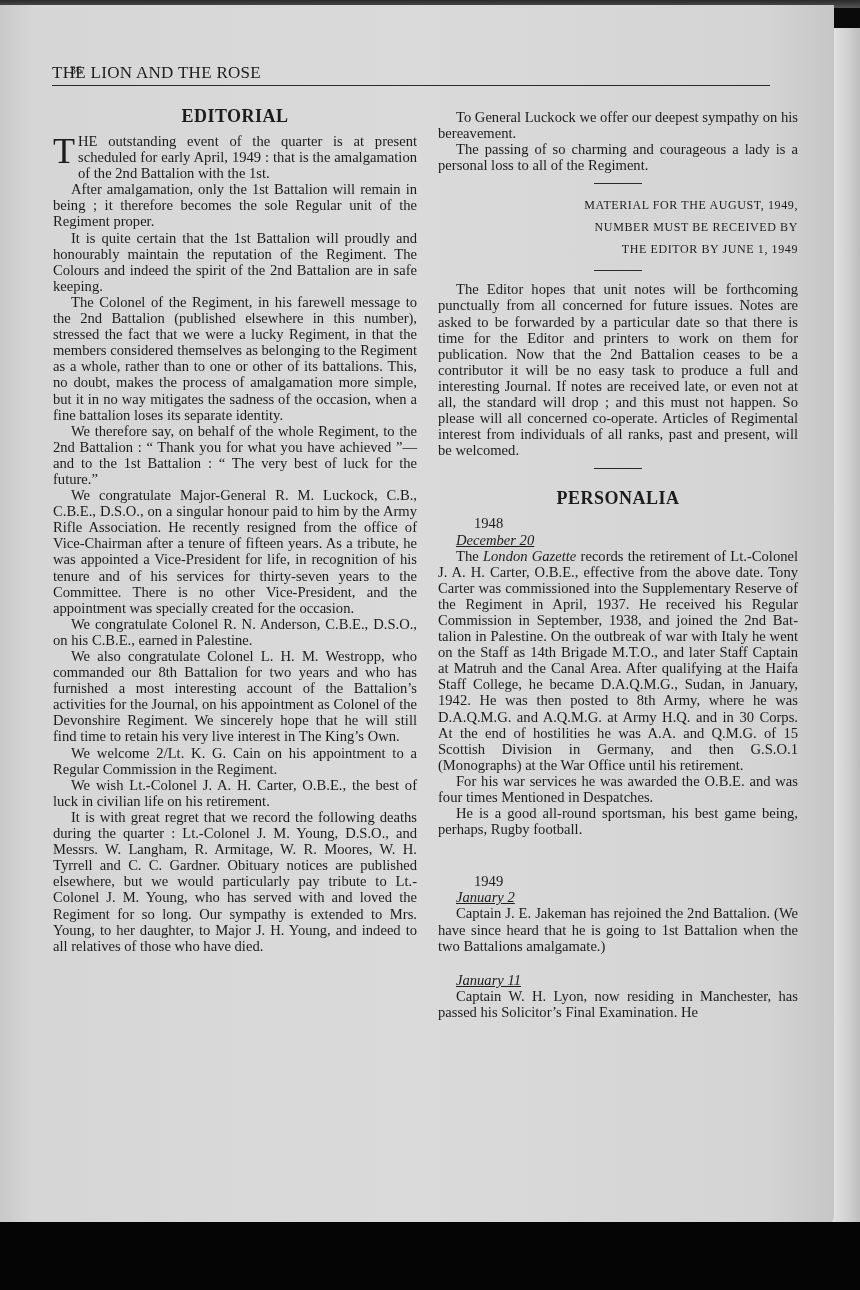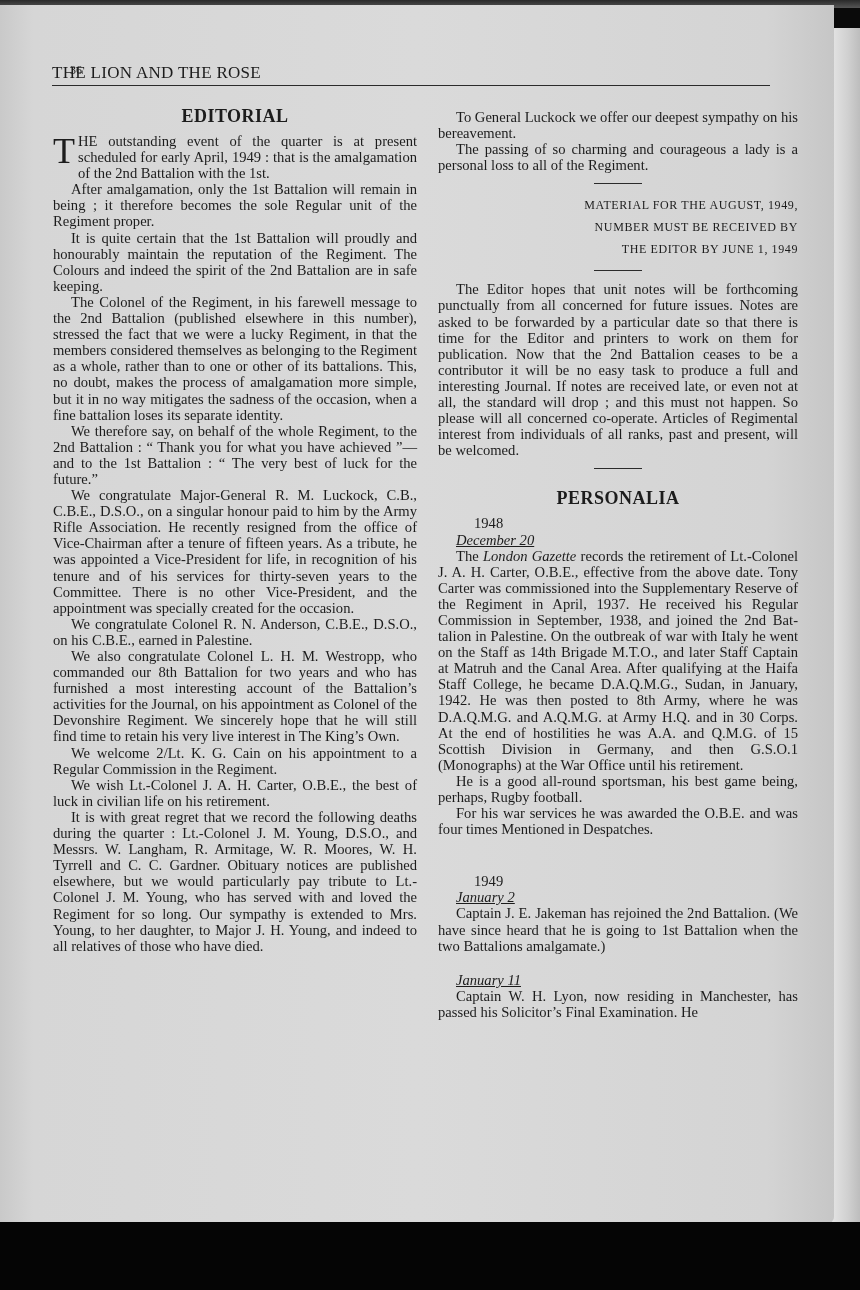--- a/index.html
+++ b/index.html
@@ -116,22 +116,22 @@
 
     <div class="rule-short"></div>
     <div class="gap-s"></div>
 
     <h2 class="section-heading">PERSONALIA</h2>
 
     <div>
       <p class="year">1948</p>
       <p class="date-label">December 20</p>
       <p><span>The </span><em>London Gazette</em><span> records the retirement of Lt.-Colonel J. A. H. Carter, O.B.E., effective from the above date. Tony Carter was commissioned into the Supplementary Reserve of the Regiment in April, 1937. He received his Regular Commis­sion in September, 1938, and joined the 2nd Bat­talion in Palestine. On the outbreak of war with Italy he went on the Staff as 14th Brigade M.T.O., and later Staff Captain at Matruh and the Canal Area. After qualifying at the Haifa Staff College, he became D.A.Q.M.G., Sudan, in January, 1942. He was then posted to 8th Army, where he was D.A.Q.M.G. and A.Q.M.G. at Army H.Q. and in 30 Corps. At the end of hostilities he was A.A. and Q.M.G. of 15 Scottish Division in Germany, and then G.S.O.1 (Monographs) at the War Office until his retirement.</span></p>
+      <p>For his war services he was awarded the O.B.E. and was four times Mentioned in Despatches.</p>
       <p>He is a good all-round sportsman, his best game being, perhaps, Rugby football.</p>
-      <p>For his war services he was awarded the O.B.E. and was four times Mentioned in Despatches.</p>
     </div>
 
     <div class="gap-l"></div>
 
 
     <div class="gap-l"></div>
 
     <div>
       <p class="year">1949</p>
       <p class="date-label">January 2</p>

